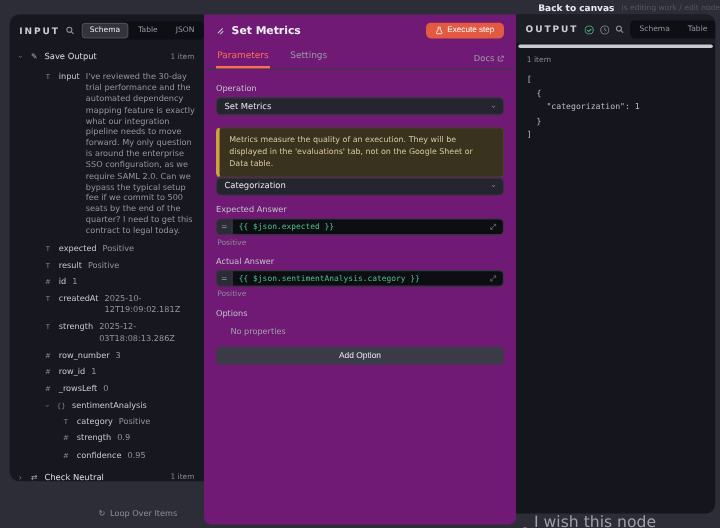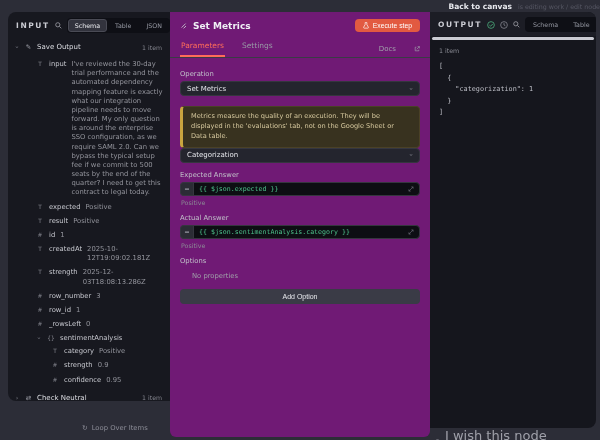--- a/index.html
+++ b/index.html
@@ -47,21 +47,21 @@
   .fval { color:#93949c; max-width:96px; line-height:1.35; }
   .nested { padding-left:15px; }
 
   
   .ndv-header { display:flex; align-items:center; padding:7px 10px 5px; gap:5px; }
   .ndv-title { font-size:9px; font-weight:bold; color:#eff0f5; }
   .exec-btn { margin-left:auto; background:#e25a41; color:#fff; font-size:6.8px; padding:3px 8px; border-radius:4px; display:flex; gap:4px; align-items:center; border:none; }
   .ndv-tabs { display:flex; align-items:flex-end; padding:0 10px; border-bottom:1px solid #3a3b45; gap:16px; }
   .ndv-tab { font-size:7.5px; padding:4px 1px 5px; color:#989aa6; border-bottom:2px solid transparent; }
   .ndv-tab.active { color:#ff6d5a; border-bottom-color:#ff6d5a; }
-  .docs { margin-left:auto; font-size:7px; color:#a0a1ab; display:flex; gap:18px; align-items:center; padding-bottom:4px; }
+  .docs { margin-left:auto; font-size:7px; color:#a0a1ab; display:flex; gap:2px; align-items:center; padding-bottom:4px; }
   .ndv-body { padding:4px 10px; }
   .flabel { font-size:6.8px; color:#c0c1c9; margin:8px 0 3px; }
   .dropdown { height:15px; background:#24252e; border:1px solid #35363f; border-radius:4px; display:flex; align-items:center; padding:0 6px; font-size:7px; color:#e4e5ea; }
   .dd-chev { margin-left:auto; color:#8a8b94; font-size:7px; transform:rotate(90deg); }
   .notice { margin-top:10px; background:#38321f; border:1px solid #4a4126; border-left:3px solid #caa53f; border-radius:4px; padding:5px 8px; font-size:6.6px; line-height:1.5; color:#d6c89e; }
   .expr { display:flex; height:14px; }
   .expr-prefix { width:13px; flex:none; background:#2b2c35; border:1px solid #35363f; border-right:none; border-radius:4px 0 0 4px; color:#9495a0; font-size:6.5px; display:flex; align-items:center; justify-content:center; }
   .expr-input { flex:1; background:#0d0e13; border:1px solid #35363f; border-radius:0 4px 4px 0; display:flex; align-items:center; padding:0 5px; font-family:"DejaVu Sans Mono", monospace; font-size:6.6px; color:#4cc08a; }
   .expr-expand { margin-left:auto; color:#6a6b75; }
   .preview { font-size:6.3px; color:#8b8c95; margin:3px 0 2px 1px; }

